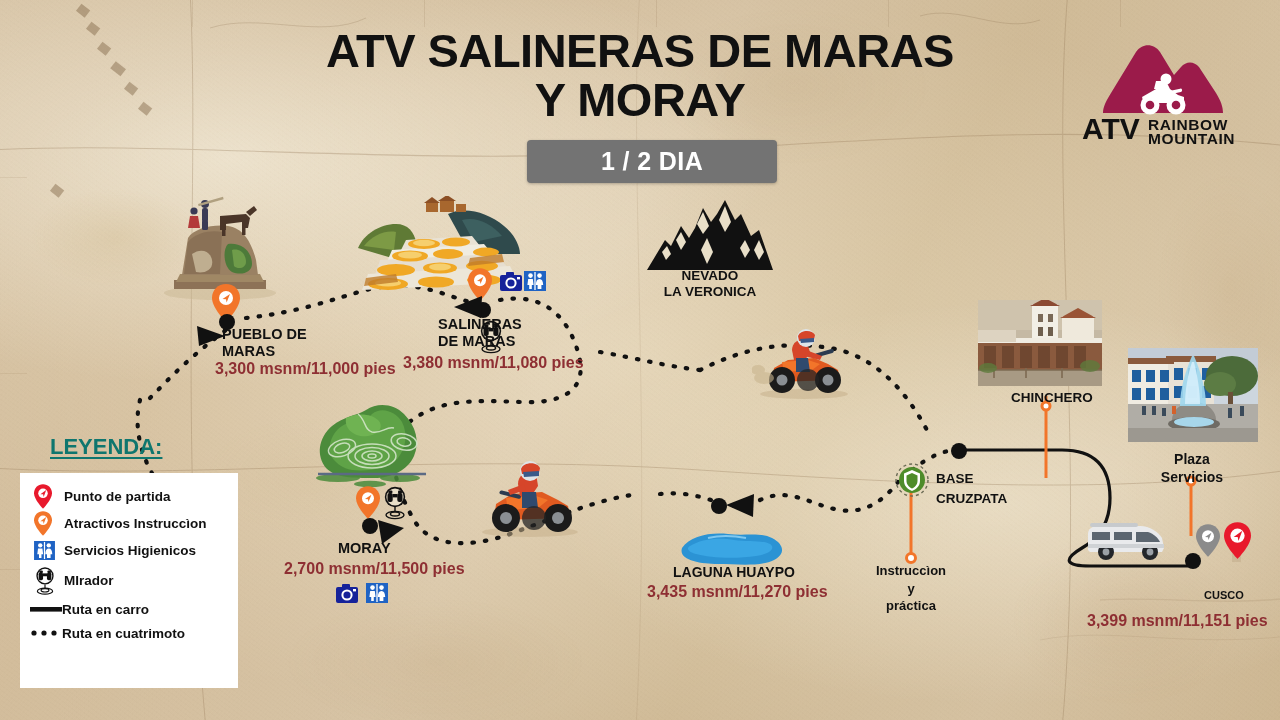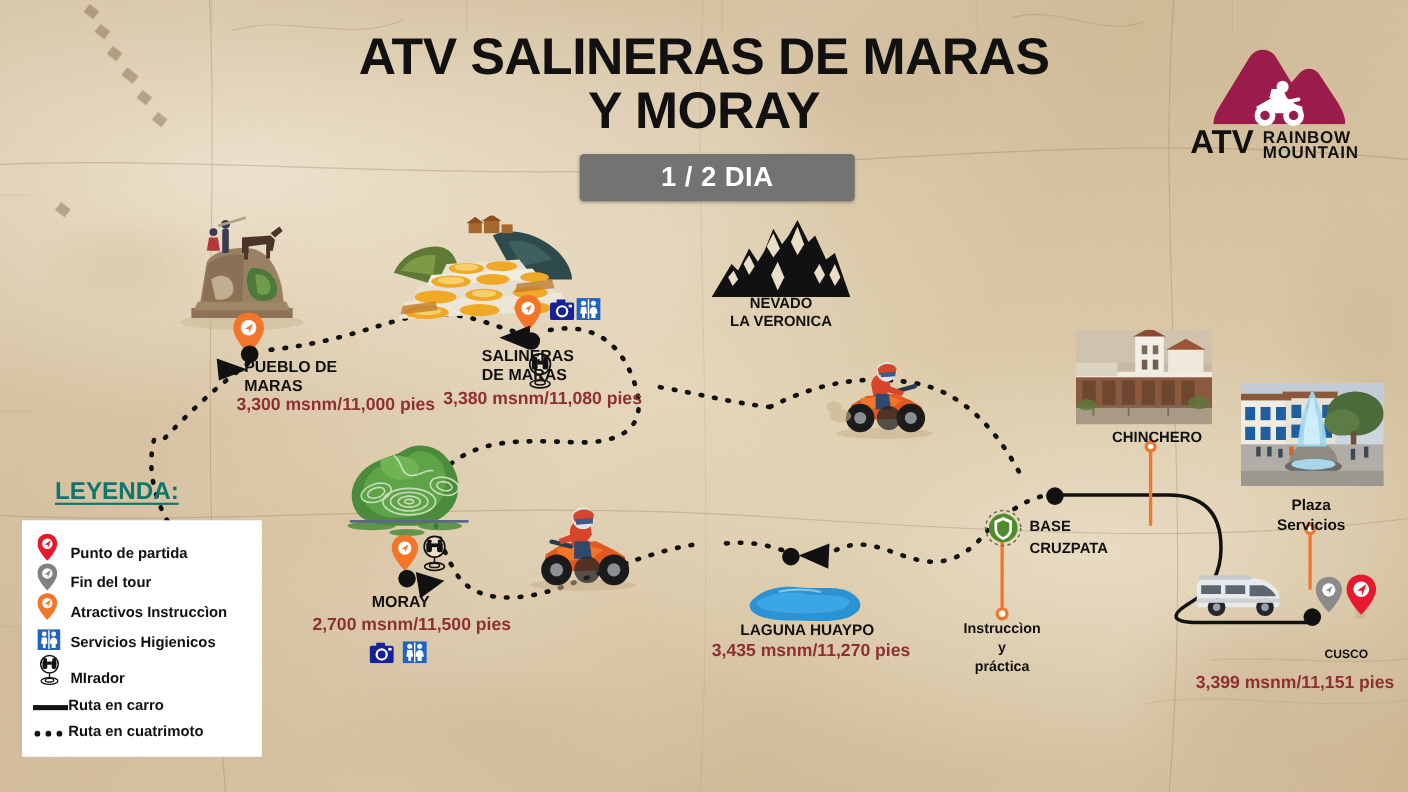--- a/index.html
+++ b/index.html
@@ -58,21 +58,21 @@
 
   
   .legend-title {
     position:absolute; left:50px; top:434px; font-weight:900; font-size:22px;
     color:#0f766e; text-decoration:underline; text-underline-offset:3px;
   }
   .legend-box {
     position:absolute; left:20px; top:473px; width:218px; height:215px;
     background:#fff; padding:10px 0 8px 14px;
   }
-  .lg-row { display:flex; align-items:flex-end; height:27px; }
+  .lg-row { display:flex; align-items:center; height:27px; }
   .lg-ico { width:30px; display:flex; align-items:center; justify-content:flex-start; flex:0 0 30px; }
   .lg-txt { font-weight:700; font-size:13.5px; color:#111; white-space:nowrap; }
   .lg-row.tall { height:33px; }
 
   
   .lbl { position:absolute; font-weight:900; color:#111; line-height:1.18; white-space:nowrap; }
   .alt { position:absolute; font-weight:800; color:#8e2f33; white-space:nowrap;text-align:center; }
 
   
   .dot { position:absolute; width:16px; height:16px; border-radius:50%; background:#111; }
@@ -671,30 +671,20 @@
     <span class="lg-ico">
       <svg width="18" height="25" viewBox="0 0 28 38">
         <path d="M14 0 C 6 0, 0 6, 0 14 C 0 24, 14 38, 14 38 C 14 38, 28 24, 28 14 C 28 6, 22 0, 14 0 Z" fill="#e8192c"></path>
         <circle cx="14" cy="14" r="7.4" fill="#fff"></circle>
         <path d="M19 9 L 10 15.4 L 14.2 15.4 L 15 19.6 Z" fill="#e8192c"></path>
       </svg>
     </span>
     <span class="lg-txt">Punto de partida</span>
   </div>
 
-  <div class="lg-row">
-    <span class="lg-ico">
-      <svg width="18" height="25" viewBox="0 0 28 38">
-        <path d="M14 0 C 6 0, 0 6, 0 14 C 0 24, 14 38, 14 38 C 14 38, 28 24, 28 14 C 28 6, 22 0, 14 0 Z" fill="#808080"></path>
-        <circle cx="14" cy="14" r="7.4" fill="#fff"></circle>
-        <path d="M19 9 L 10 15.4 L 14.2 15.4 L 15 19.6 Z" fill="#808080"></path>
-      </svg>
-    </span>
-    <span class="lg-txt">Fin del tour</span>
-  </div>
 
   <div class="lg-row">
     <span class="lg-ico">
       <svg width="18" height="25" viewBox="0 0 28 38">
         <path d="M14 0 C 6 0, 0 6, 0 14 C 0 24, 14 38, 14 38 C 14 38, 28 24, 28 14 C 28 6, 22 0, 14 0 Z" fill="#F2752A"></path>
         <circle cx="14" cy="14" r="7.4" fill="#fff"></circle>
         <path d="M19 9 L 10 15.4 L 14.2 15.4 L 15 19.6 Z" fill="#F2752A"></path>
       </svg>
     </span>
     <span class="lg-txt">Atractivos Instruccìon</span>

